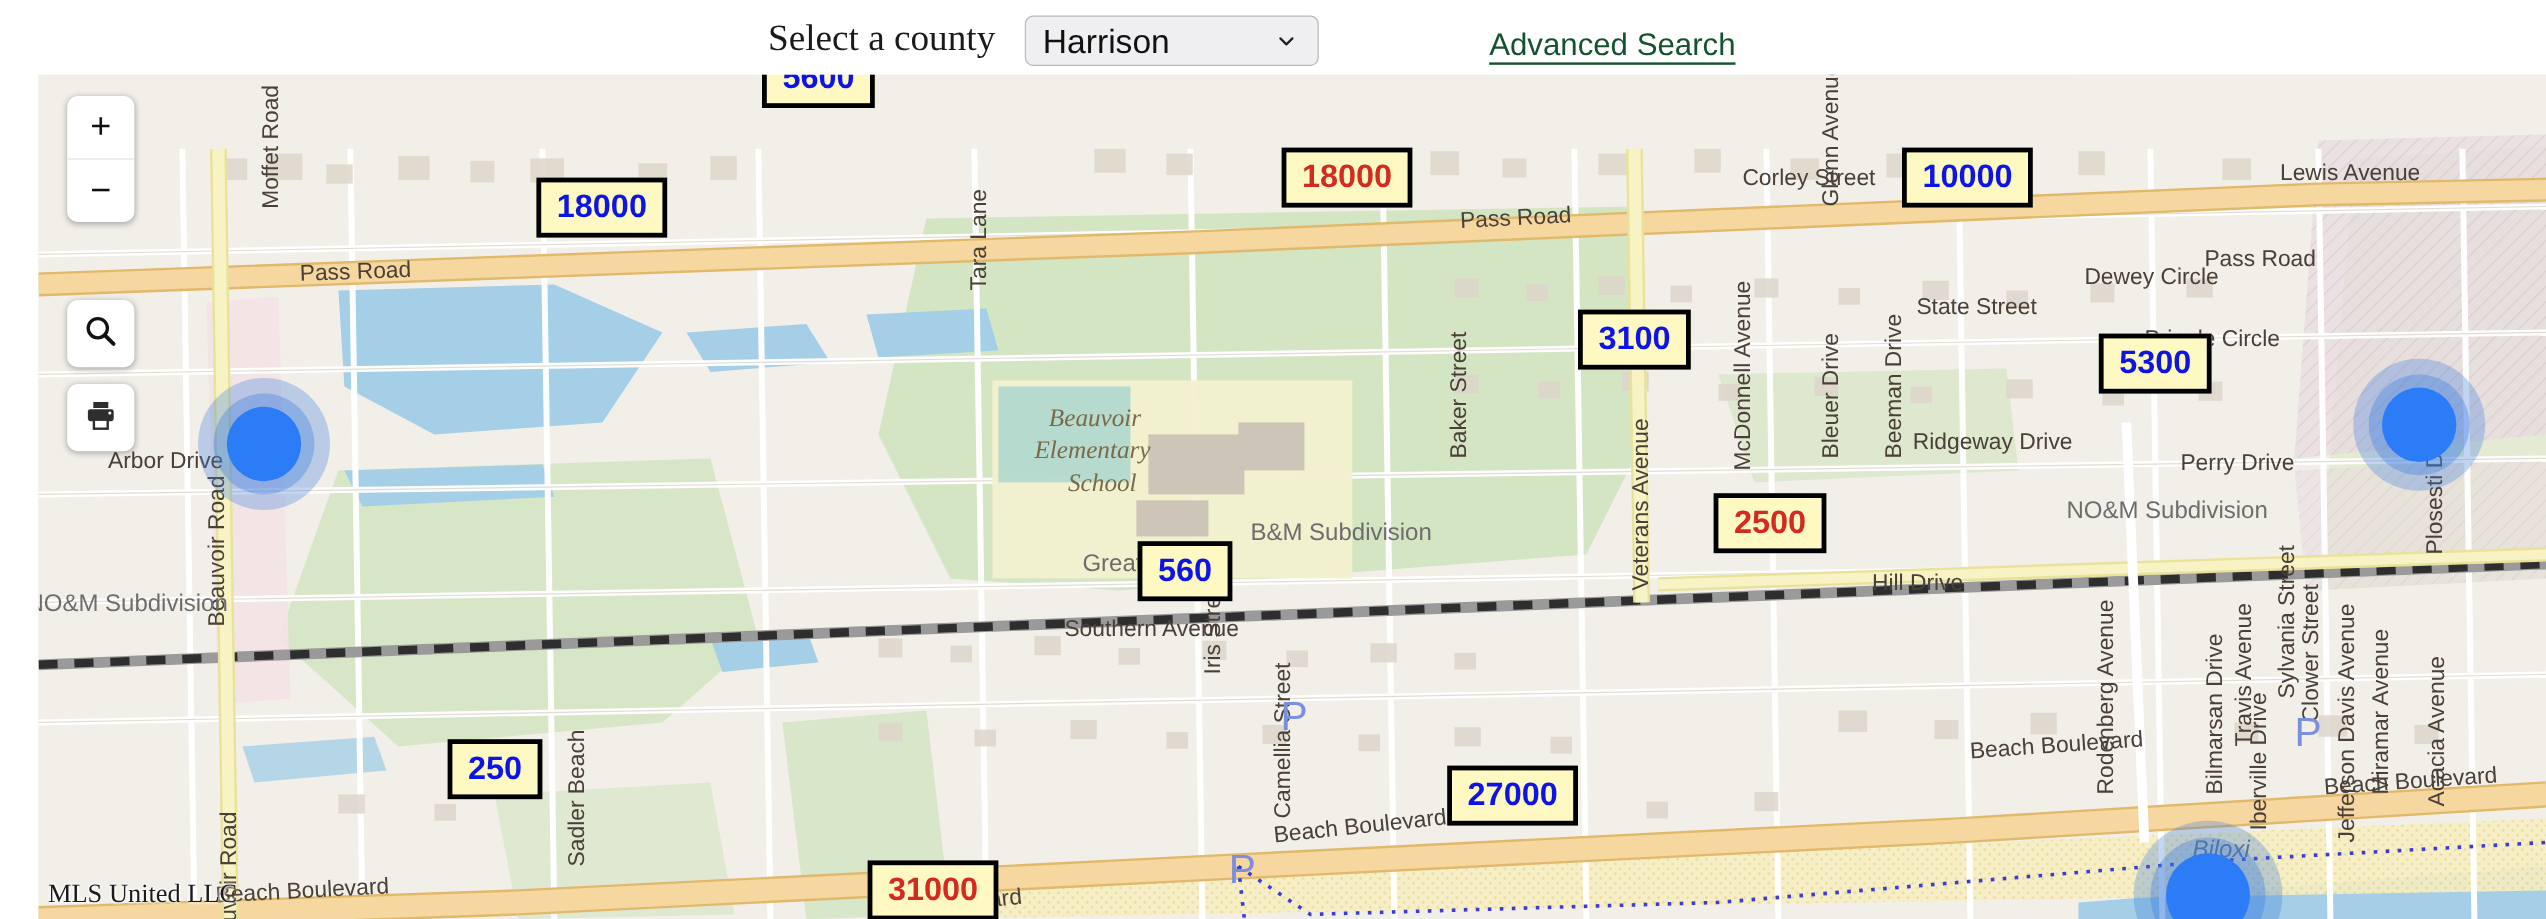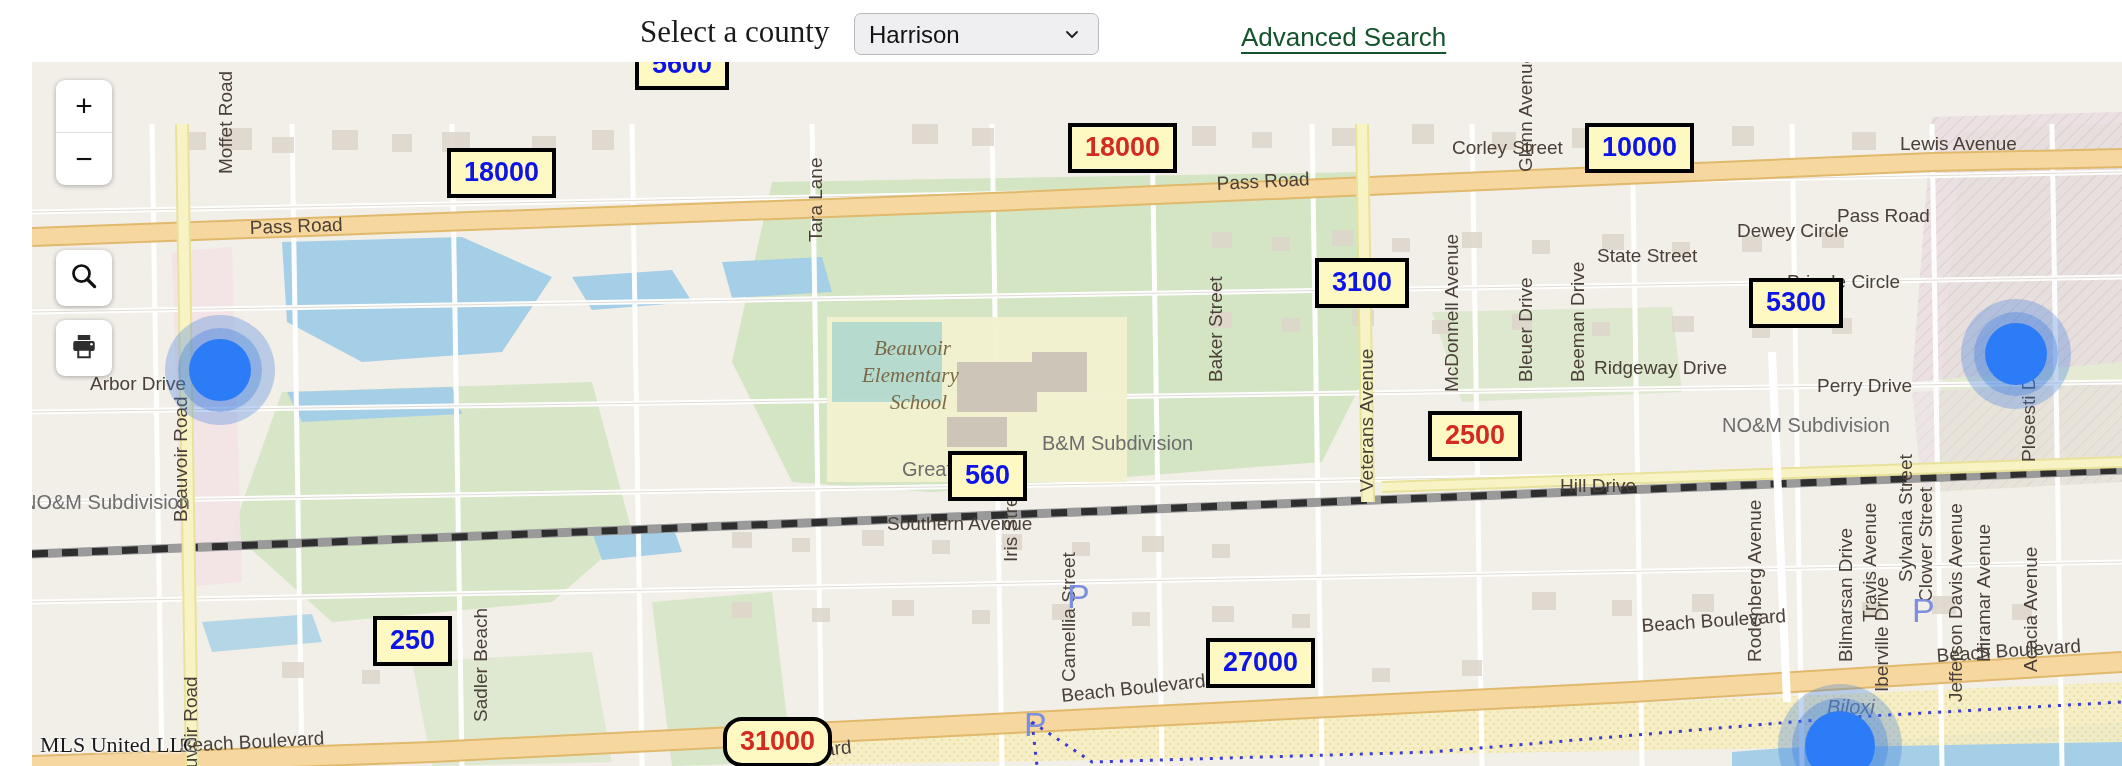--- a/index.html
+++ b/index.html
@@ -23,21 +23,21 @@
     font-family: "Liberation Serif", serif;
     font-size: 31px;
     color: #1a1a1a;
     white-space: nowrap;
   }
   #county-select {
     position: absolute;
     left: 854px; top: 13px;
     width: 245px; height: 42px;
     font-family: "Liberation Sans", sans-serif;
-    font-size: 24px;
+    font-size: 28px;
     color: #111;
     background: #efeff1;
     border: 1px solid #b9b9bd;
     border-radius: 7px;
     padding: 0 10px 0 14px;
     -webkit-appearance: none; appearance: none;
     cursor: pointer;
   }
   #select-caret {
     position: absolute; left: 1064px; top: 26px;
@@ -419,21 +419,21 @@
   <div class="pin blue" style="left:603px; top:-22px;">5600</div>
   <div class="pin blue" style="left:415px; top:86px;">18000</div>
   <div class="pin red" style="left:1036px; top:61px;">18000</div>
   <div class="pin blue" style="left:1553px; top:61px;">10000</div>
   <div class="pin blue" style="left:1283px; top:196px;">3100</div>
   <div class="pin blue" style="left:1673px; top:216px;margin-left:44px;">5300</div>
   <div class="pin red" style="left:1396px; top:349px;">2500</div>
   <div class="pin blue" style="left:916px; top:389px;">560</div>
   <div class="pin blue" style="left:341px; top:534px;margin-top:20px;">250</div>
   <div class="pin blue" style="left:1174px; top:576px;">27000</div>
-  <div class="pin red" style="left:691px; top:655px;border-radius:19px;">31000</div>
+  <div class="pin red" style="left:691px; top:655px;">31000</div>
 
   <div class="ctl" id="zoom-group">
     <div id="zoom-in">+</div>
     <div id="zoom-out">−</div>
   </div>
 
   <div class="ctl" id="search-btn">
     <span>
       <svg width="30" height="30" viewBox="0 0 24 24">
         <circle cx="10" cy="10" r="6.4" fill="none" stroke="#111" stroke-width="2.2"></circle>

